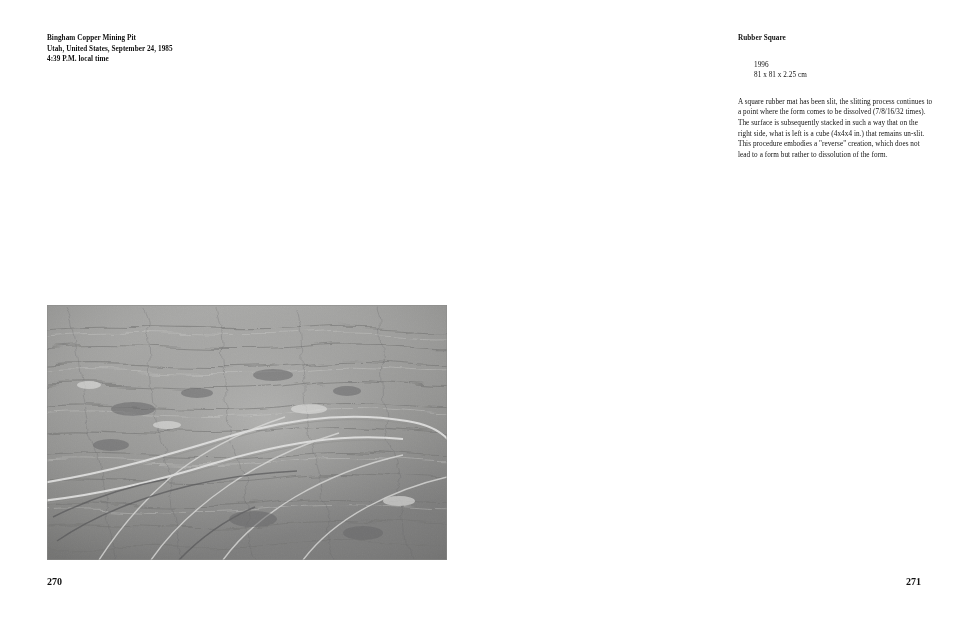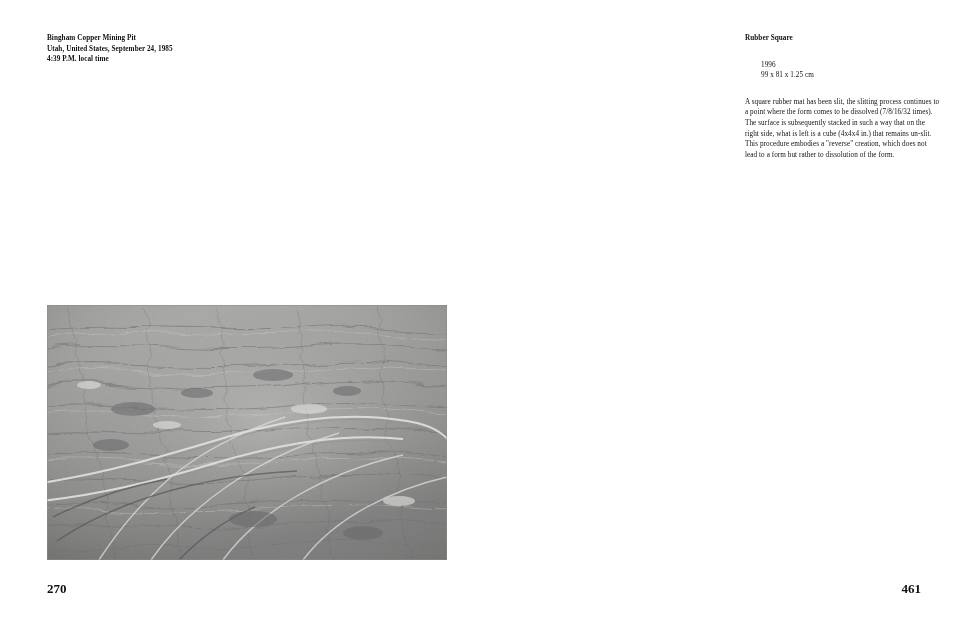--- a/index.html
+++ b/index.html
@@ -29,21 +29,21 @@
   .page-right { left: 480px; width: 480px; }
 
   .caption {
     position: absolute;
     font-size: 7.2px;
     line-height: 10.6px;
     letter-spacing: 0.06px;
     color: #111111;
   }
   .caption-left  { left: 47px;  top: 33px;  width: 200px; }
-  .caption-right { left: 265px; top: 33px;  width: 195px; }
+  .caption-right { left: 258px; top: 33px;  width: 195px; }
 
   .cap-head {
     font-weight: bold;
     margin: 0 0 0 0;
   }
   .cap-head div { white-space: nowrap; }
   .cap-sub { margin: 16px; }
   .cap-sub div { white-space: nowrap; }
   .cap-body {
     margin: 9px 0 0 0;
@@ -57,22 +57,22 @@
   }
   .plate-left {
     left: 47px;
     top: 305px;
     width: 400px;
     height: 255px;
   }
 
   .folio {
     position: absolute;
-    bottom: 20px;
-    font-size: 13px;
+    bottom: 30px;
+    font-size: 10px;
     font-weight: bold;
     color: #111111;
   }
   .folio-left  { left: 47px; }
   .folio-right { right: 39px; }
 
   svg { display: block; }
 </style>
 </head>
 <body>
@@ -198,21 +198,21 @@
   </div>
 
   <div class="page page-right">
 
     <div class="caption caption-right">
       <div class="cap-head">
         <div>Rubber Square</div>
       </div>
       <div class="cap-sub">
         <div>1996</div>
-        <div>99 x 81 x 1.25 cm</div>
+        <div>81 x 81 x 2.25 cm</div>
       </div>
       <p class="cap-body">A square rubber mat has been slit, the slitting process continues to a point where the form comes to be dissolved (7/8/16/32 times). The surface is subsequently stacked in such a way that on the right side, what is left is a cube (4x4x4 in.) that remains un-slit. This procedure embodies a "reverse" creation, which does not lead to a form but rather to dissolution of the form.</p>
     </div>
 
-    <div class="folio folio-right">461</div>
+    <div class="folio folio-right">271</div>
   </div>
 
 </div>
 
 </body></html>

